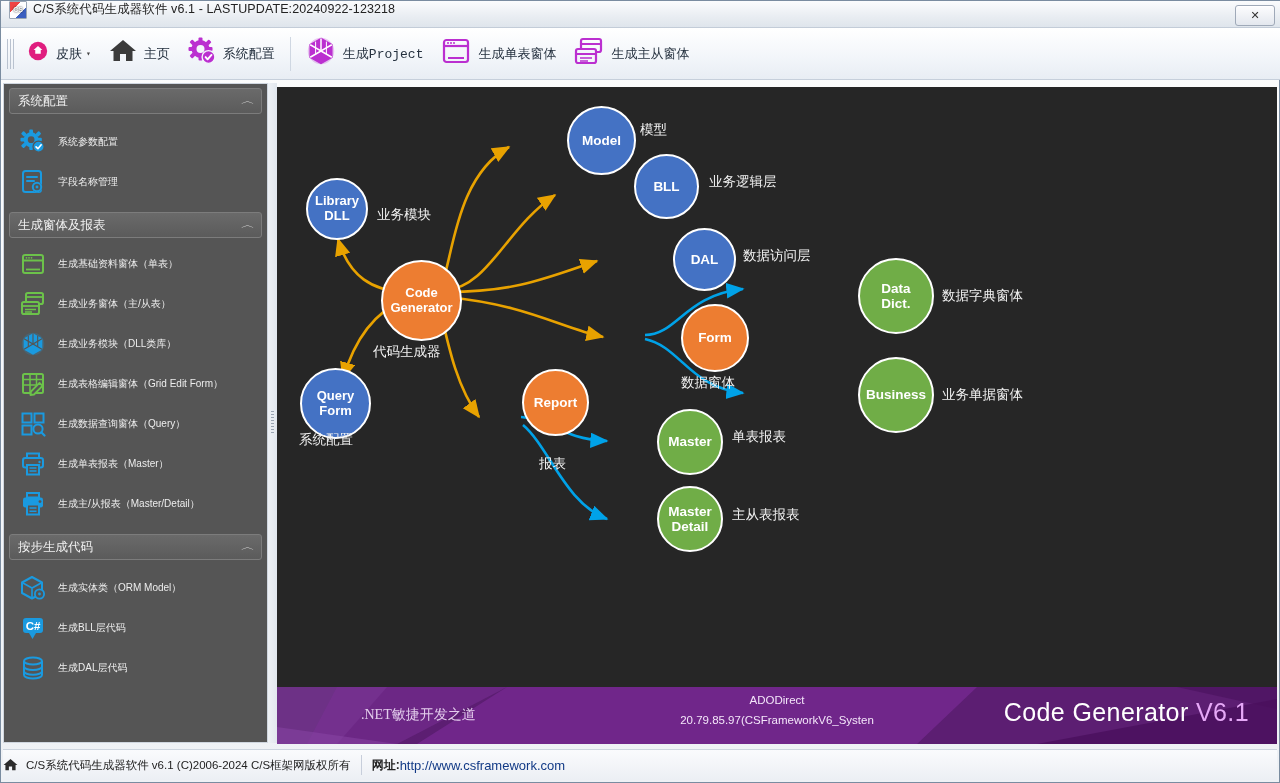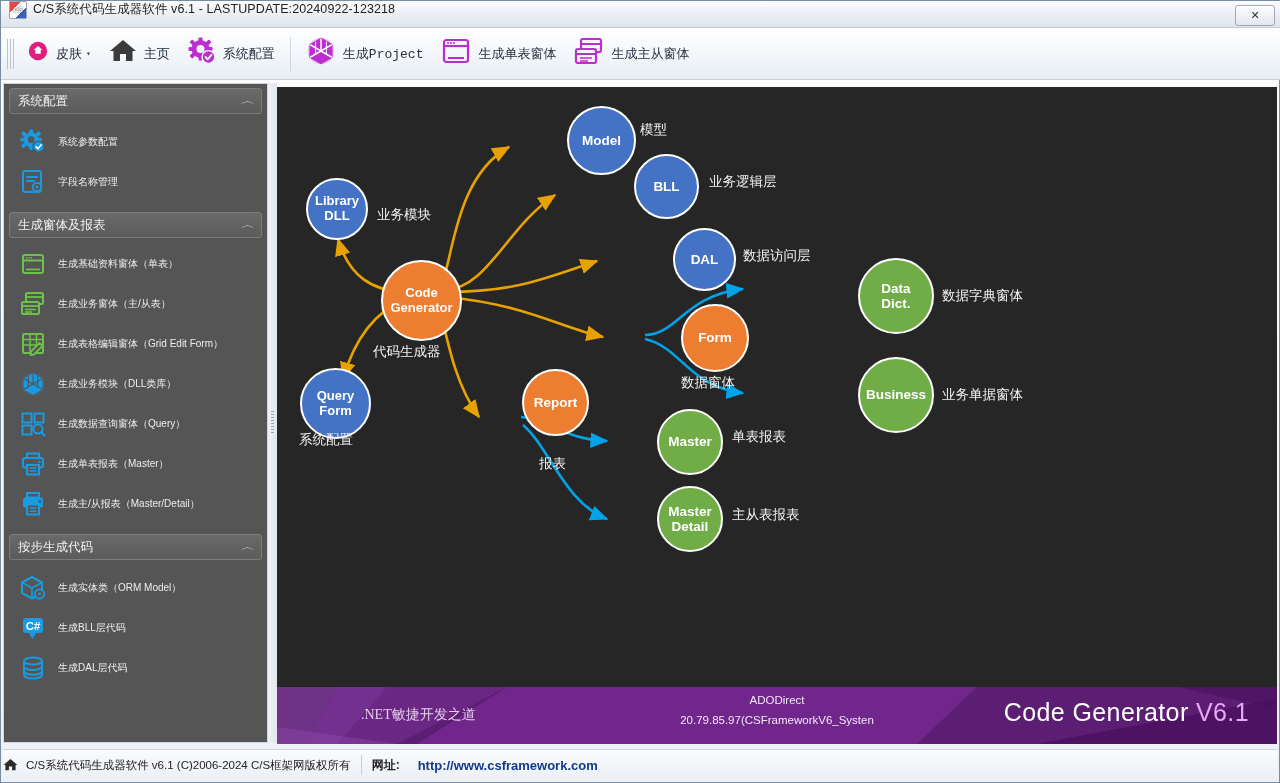--- a/index.html
+++ b/index.html
@@ -86,21 +86,21 @@
   #ban-right .v{color:#e6a8f7;}
 
   
   .statusbar{position:absolute;left:2px;top:748px;width:1274px;height:31px;
     background:linear-gradient(#fafbfd,#eceff4);
     border-top:1px solid #ccd4de;box-sizing:border-box;
     display:flex;align-items:center;}
   .sb-copy{font-size:11.5px;color:#222;margin-left:8px;}
   .vsep{width:1px;height:20px;background:#c7cedb;margin:0 10px;}
   .url-label{font-size:12px;color:#222;font-weight:bold;}
-  .url-box{margin-left:18px;font-size:13px;color:#123a86;font-weight:bold;
+  .url-box{margin-left:0;font-size:13px;color:#123a86;font-weight:normal;
     text-decoration:none;}
 </style>
 </head>
 <body>
 
 <div class="app">
 
   <div class="titlebar">
     <div class="app-logo">CS</div>
     <div class="title-text">C/S系统代码生成器软件 v6.1 - LASTUPDATE:20240922-123218</div>
@@ -269,42 +269,42 @@
           <rect x="2" y="11" width="17" height="12" rx="1.8" fill="#555" stroke="#6cc24a" stroke-width="2"></rect>
           <path d="M2 15 H19" stroke="#6cc24a" stroke-width="1.8"></path>
           <path d="M5 18.5 H16 M5 21 H12" stroke="#6cc24a" stroke-width="1.4"></path>
         </svg>
       </span>
       <span class="lbl">生成业务窗体（主/从表）</span>
     </div>
 
     <div class="sb-item">
       <span class="sb-icon">
-        <svg width="26" height="26" viewBox="0 0 26 26">
-          <rect x="3" y="3" width="20" height="19" rx="1.5" fill="none" stroke="#6cc24a" stroke-width="2"></rect>
-          <path d="M3 8.5 H23 M3 14 H23 M10 3 V22 M16.5 3 V22" stroke="#6cc24a" stroke-width="1.5"></path>
-          <path d="M11 20.5 L19.5 11.8 L22.5 14.8 L14 23.5 L10.4 24 Z" fill="#555" stroke="#6cc24a" stroke-width="1.8" stroke-linejoin="round"></path>
-        </svg>
-      </span>
-      <span class="lbl">生成表格编辑窗体（Grid Edit Form）</span>
-    </div>
-
-    <div class="sb-item">
-      <span class="sb-icon">
         <svg width="26" height="26" viewBox="0 0 30 30">
           <circle cx="15" cy="15" r="13" fill="#1a9ae0" opacity=".22"></circle>
           <path d="M15 2.5 L25.8 8.75 L25.8 21.25 L15 27.5 L4.2 21.25 L4.2 8.75 Z" fill="#1a9ae0"></path>
           <g stroke="#555" stroke-width="1.3" fill="none">
             <path d="M15 2.5 L15 15 M15 15 L25.8 21.25 M15 15 L4.2 21.25"></path>
             <path d="M4.2 8.75 L15 15 L25.8 8.75"></path>
             <path d="M9.6 5.6 L9.6 18.1 M20.4 5.6 L20.4 18.1"></path>
           </g>
         </svg>
       </span>
       <span class="lbl">生成业务模块（DLL类库）</span>
+    </div>
+
+    <div class="sb-item">
+      <span class="sb-icon">
+        <svg width="26" height="26" viewBox="0 0 26 26">
+          <rect x="3" y="3" width="20" height="19" rx="1.5" fill="none" stroke="#6cc24a" stroke-width="2"></rect>
+          <path d="M3 8.5 H23 M3 14 H23 M10 3 V22 M16.5 3 V22" stroke="#6cc24a" stroke-width="1.5"></path>
+          <path d="M11 20.5 L19.5 11.8 L22.5 14.8 L14 23.5 L10.4 24 Z" fill="#555" stroke="#6cc24a" stroke-width="1.8" stroke-linejoin="round"></path>
+        </svg>
+      </span>
+      <span class="lbl">生成表格编辑窗体（Grid Edit Form）</span>
     </div>
 
     <div class="sb-item">
       <span class="sb-icon">
         <svg width="26" height="26" viewBox="0 0 26 26">
           <rect x="2.5" y="2.5" width="9" height="9" fill="none" stroke="#1a9ae0" stroke-width="2"></rect>
           <rect x="14.5" y="2.5" width="9" height="9" fill="none" stroke="#1a9ae0" stroke-width="2"></rect>
           <rect x="2.5" y="14.5" width="9" height="9" fill="none" stroke="#1a9ae0" stroke-width="2"></rect>
           <circle cx="18" cy="18" r="4.6" fill="none" stroke="#1a9ae0" stroke-width="2"></circle>
           <path d="M21.3 21.3 L24.5 24.5" stroke="#1a9ae0" stroke-width="2.2" stroke-linecap="round"></path>

